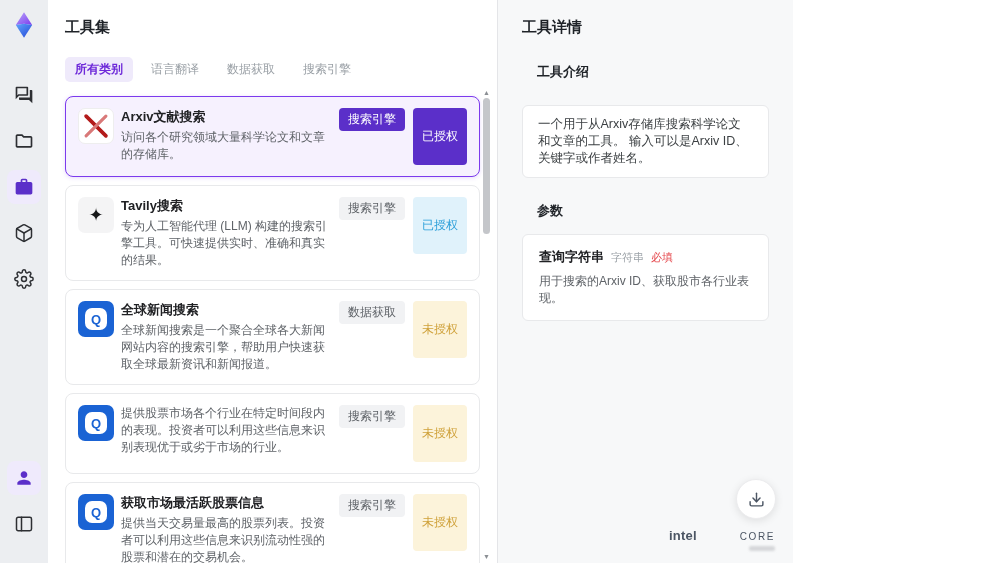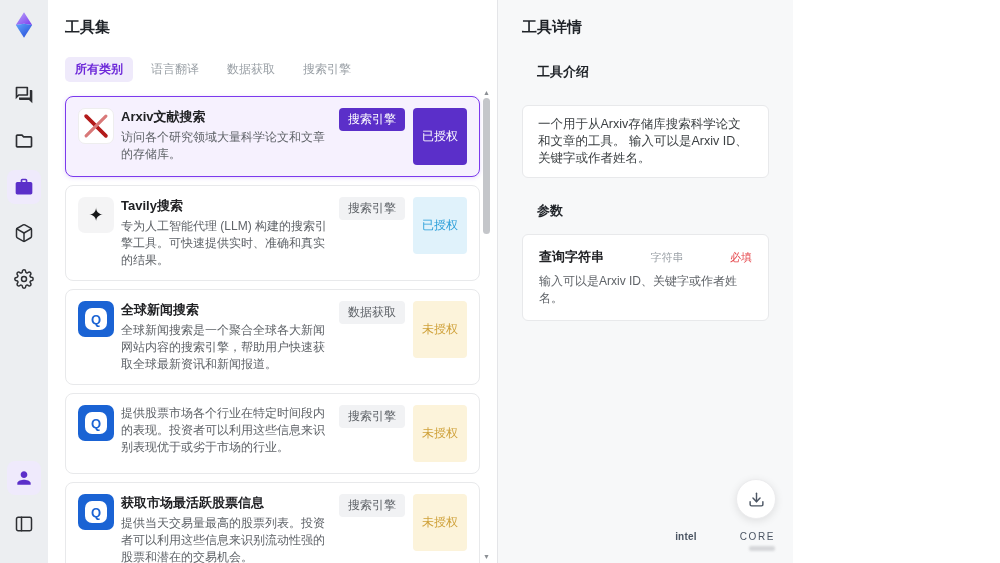--- a/index.html
+++ b/index.html
@@ -45,31 +45,31 @@
   .sb-arrow { position:absolute; left:0; width:9px; height:9px; font-size:7px; color:#8b8f94; text-align:center; line-height:9px; cursor:pointer; }
   .sb-arrow.up { top:0; } .sb-arrow.down { bottom:2px; }
   .sb-thumb { position:absolute; top:10px; left:1px; width:7px; height:136px; background:#c4c6ca; border-radius:4px; cursor:pointer; }
 
   
   .detail-panel { flex:1; height:100%; background:#f7f8f9; border-left:1px solid #e4e5e8; padding:18px 24px; }
   .detail-title { font-size:15px; font-weight:bold; margin-bottom:26px; }
   .section-heading { font-size:13px; font-weight:bold; margin-bottom:14px;margin-left:15px; }
   .intro-box { background:#fff; border:1px solid #e8e9eb; border-radius:6px; padding:10px 15px; font-size:12.5px; color:#3c4043; margin-bottom:24px;margin-top:24px; }
   .param-box { background:#fff; border:1px solid #e8e9eb; border-radius:6px; padding:13px 16px; }
-  .param-head { display:flex; align-items:baseline; margin-bottom:7px;justify-content:space-between; }
+  .param-head { display:flex; align-items:baseline; gap:7px; margin-bottom:7px; }
   .param-name { font-size:13px; font-weight:bold; color:#202124; }
   .param-type { font-size:11px; color:#9aa0a6; }
   .param-required { font-size:11px; color:#e5484d; }
   .param-desc { font-size:12px; color:#5f6368; }
 
   
   .fab-download { position:absolute; right:17px; bottom:44px; width:40px; height:40px; border-radius:50%; background:#fff; border:1px solid #ececee; box-shadow:0 2px 8px rgba(0,0,0,.10); display:flex; align-items:center; justify-content:center; cursor:pointer; }
   .fab-download svg { width:17px; height:17px; }
   .intel-brand { position:absolute; right:18px; bottom:12px; text-align:right; color:#4b5563; }
-  .intel-word { font-size:10px; font-weight:bold; letter-spacing:.2px;padding-left:7px; }
+  .intel-word { font-size:13px; font-weight:bold; letter-spacing:.2px;padding-left:7px; }
   .core-word { font-size:10px; letter-spacing:1.6px; margin-left:3px; font-weight:normal;padding-left:40px; }
   .intel-sub { width:26px; height:5px; background:#d6d7da; border-radius:2px; margin:2px 0 0 auto; filter:blur(1px); }
 </style>
 </head>
 <body>
 
 <div class="app">
 
   <div class="rail">
     <div class="rail-logo">
@@ -244,21 +244,21 @@
     <div class="detail-title">工具详情</div>
     <div class="section-heading">工具介绍</div>
     <div class="intro-box">一个用于从Arxiv存储库搜索科学论文和文章的工具。 输入可以是Arxiv ID、关键字或作者姓名。</div>
     <div class="section-heading">参数</div>
     <div class="param-box">
       <div class="param-head">
         <span class="param-name">查询字符串</span>
         <span class="param-type">字符串</span>
         <span class="param-required">必填</span>
       </div>
-      <div class="param-desc">输入可以是Arxiv ID、关键字或作者姓名。</div>
+      <div class="param-desc">用于搜索的Arxiv ID、获取股市各行业表现。</div>
     </div>
   </div>
 
   <div class="fab-download">
     <svg viewBox="0 0 24 24" fill="none" stroke="#4b5563" stroke-width="2" stroke-linecap="round" stroke-linejoin="round">
       <path d="M21 15v4a2 2 0 0 1-2 2H5a2 2 0 0 1-2-2v-4"></path>
       <polyline points="7 10 12 15 17 10"></polyline>
       <line x1="12" y1="15" x2="12" y2="3"></line>
     </svg>
   </div>

